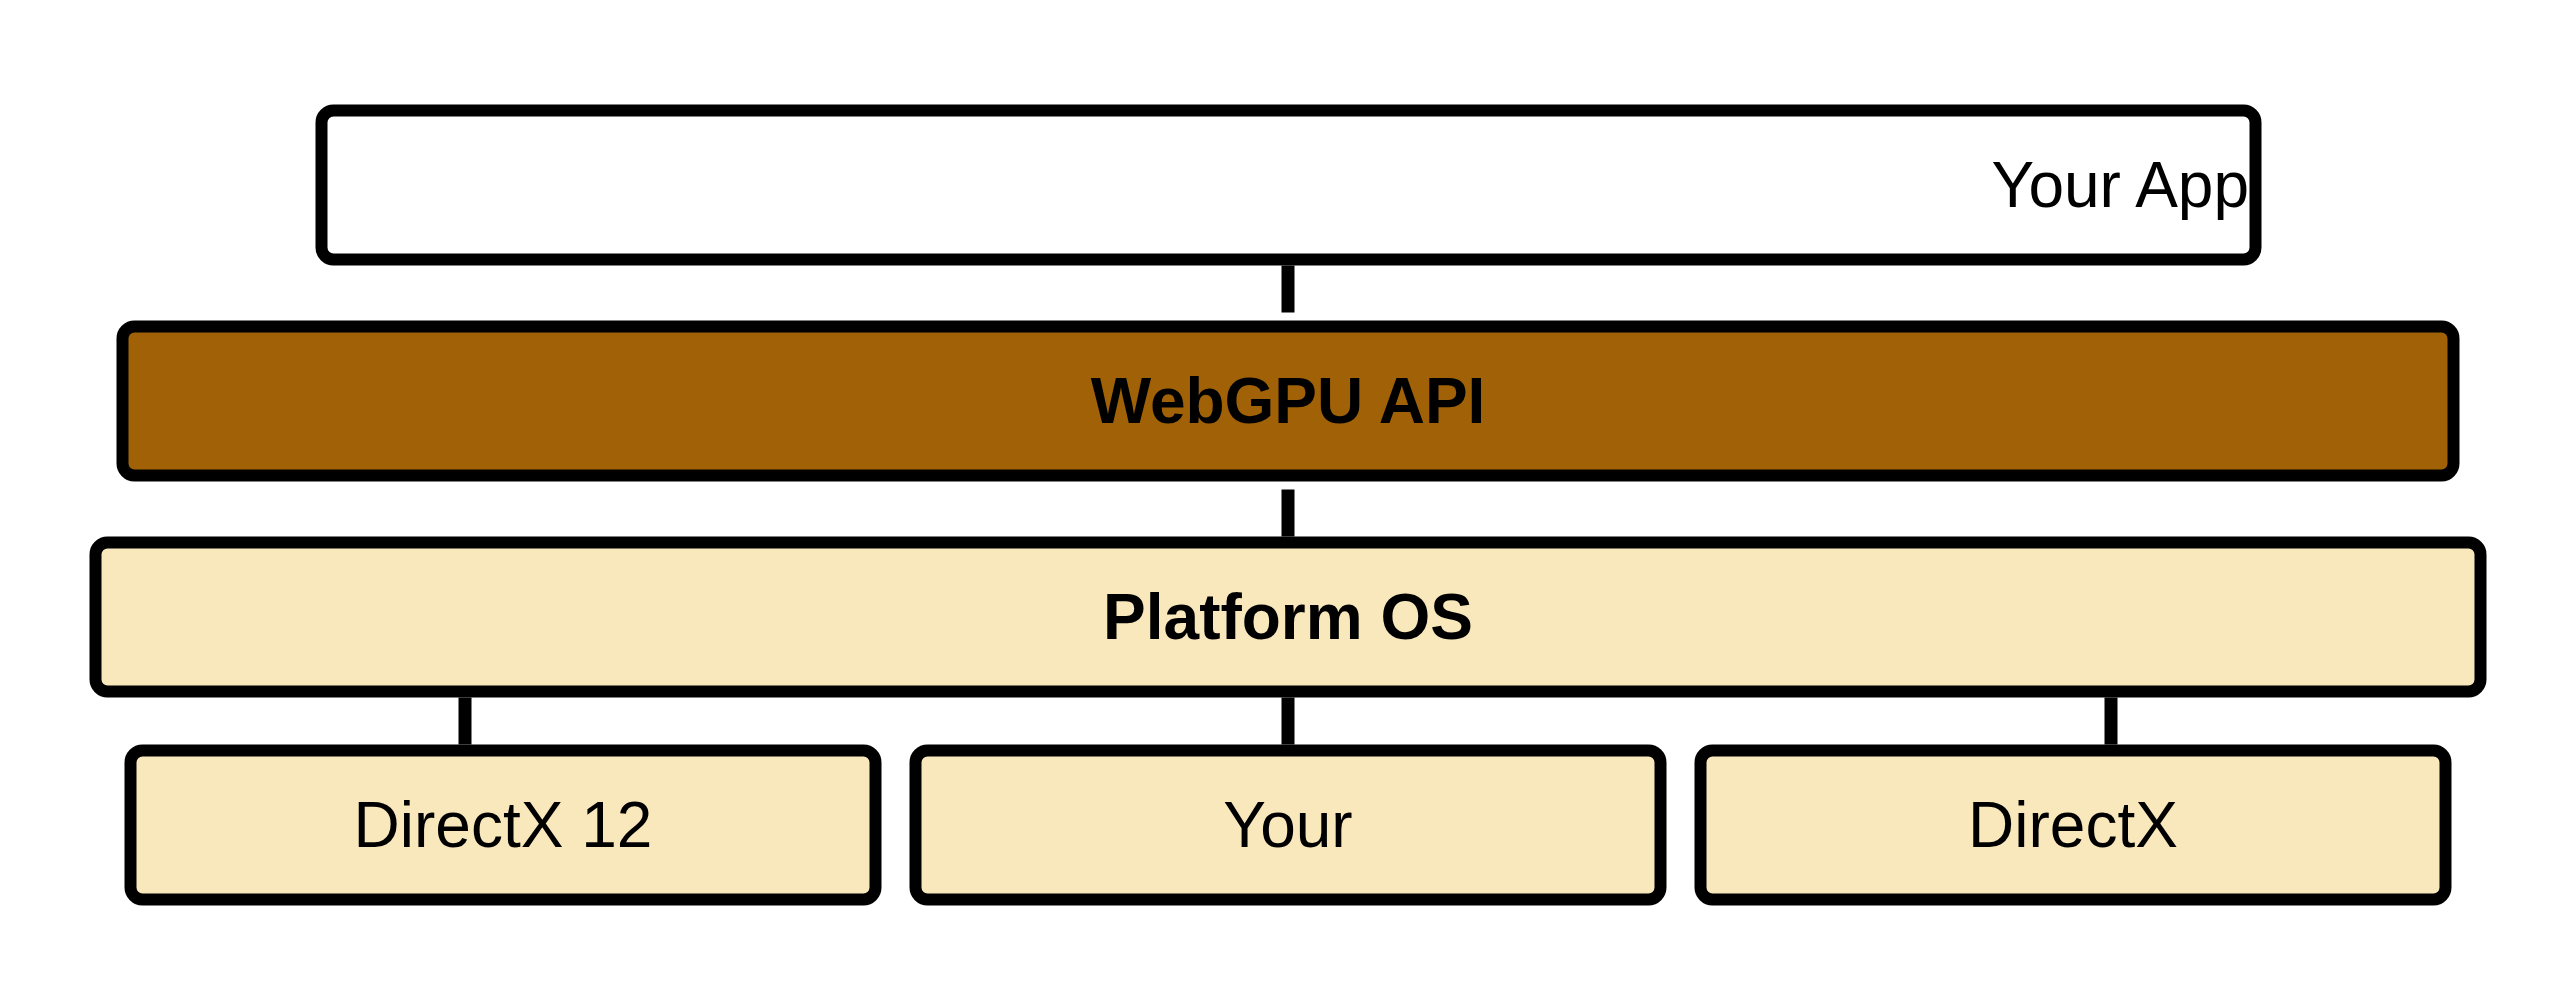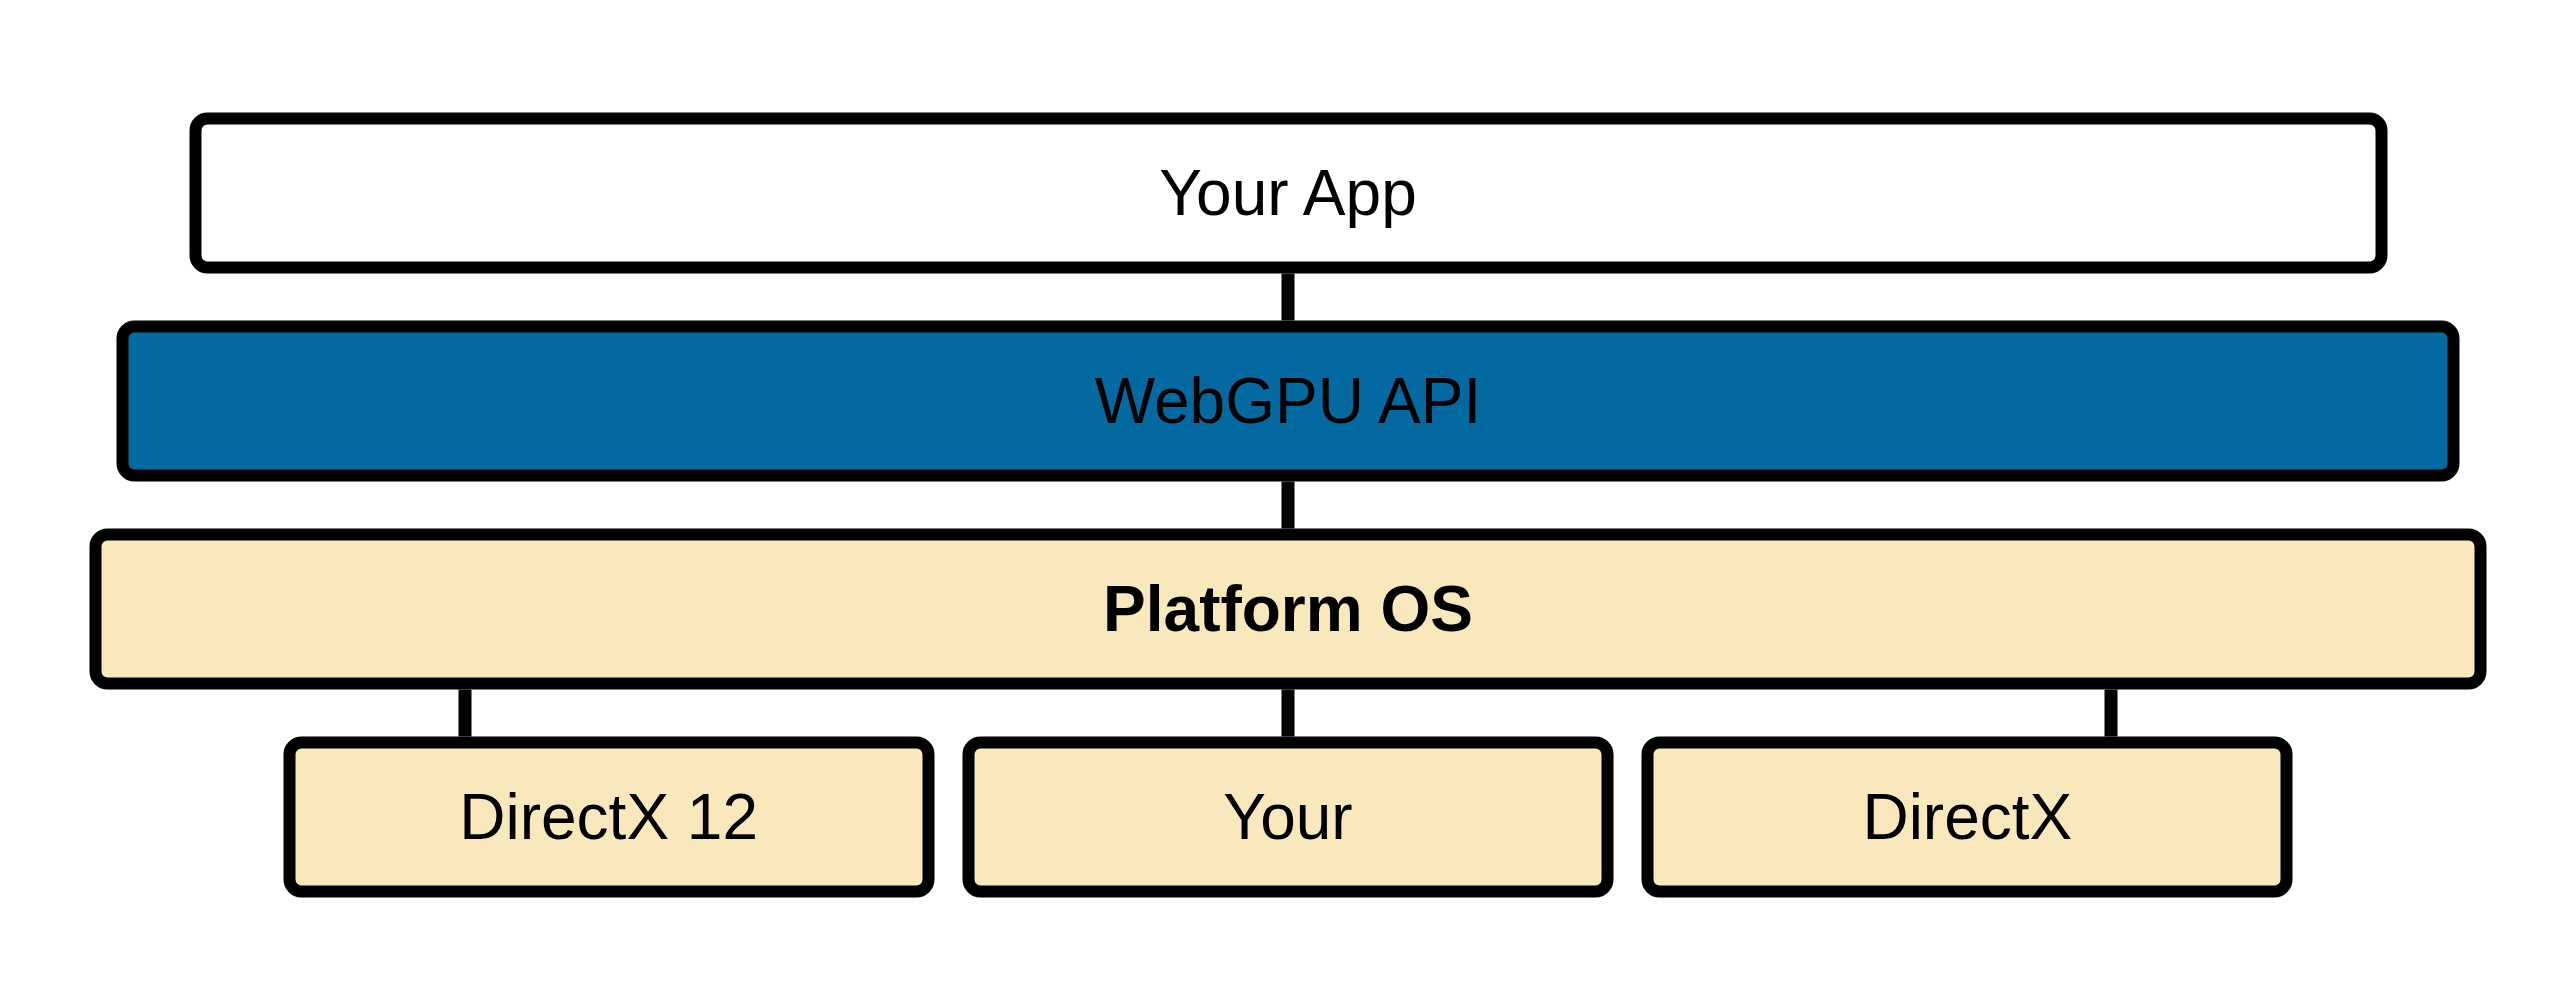--- a/index.html
+++ b/index.html
@@ -21,46 +21,48 @@
       display: flex;
       justify-content: center;
       align-items: center;
       border: 12.5px solid #000;
       border-radius: 18px;
       font-size: 64px;
       height: 161px;
     }
     .layer-1 {
       background: #ffffff;
-      width: 2198px;
+      width: 1946px;
       margin: 0 auto;
+      justify-content: flex-end;
     }
     .layer-2 {
-      background: #0369a1;
+      background: #a16207;
       width: 2343px;
-      margin: 0 auto;
+      margin: 8px auto;
+      font-weight: bold;
     }
     .layer-3 {
       background: #fae8bd;
       width: 2397px;
       margin: 0 auto;
       font-weight: bold;
     }
     .connector-row {
       display: flex;
       justify-content: center;
       height: 47px;
     }
     .connector {
       width: 12.5px;
       background: #000;
     }
     .row-4 {
       display: flex;
-      width: 2010px;
+      width: 2327px;
       margin: 0 auto;
       gap: 28px;
     }
     .row-4 .layer {
       width: 769px;
       background: #fae8bd;
     }
     .connector-row-3 {
       display: flex;
       justify-content: space-between;

